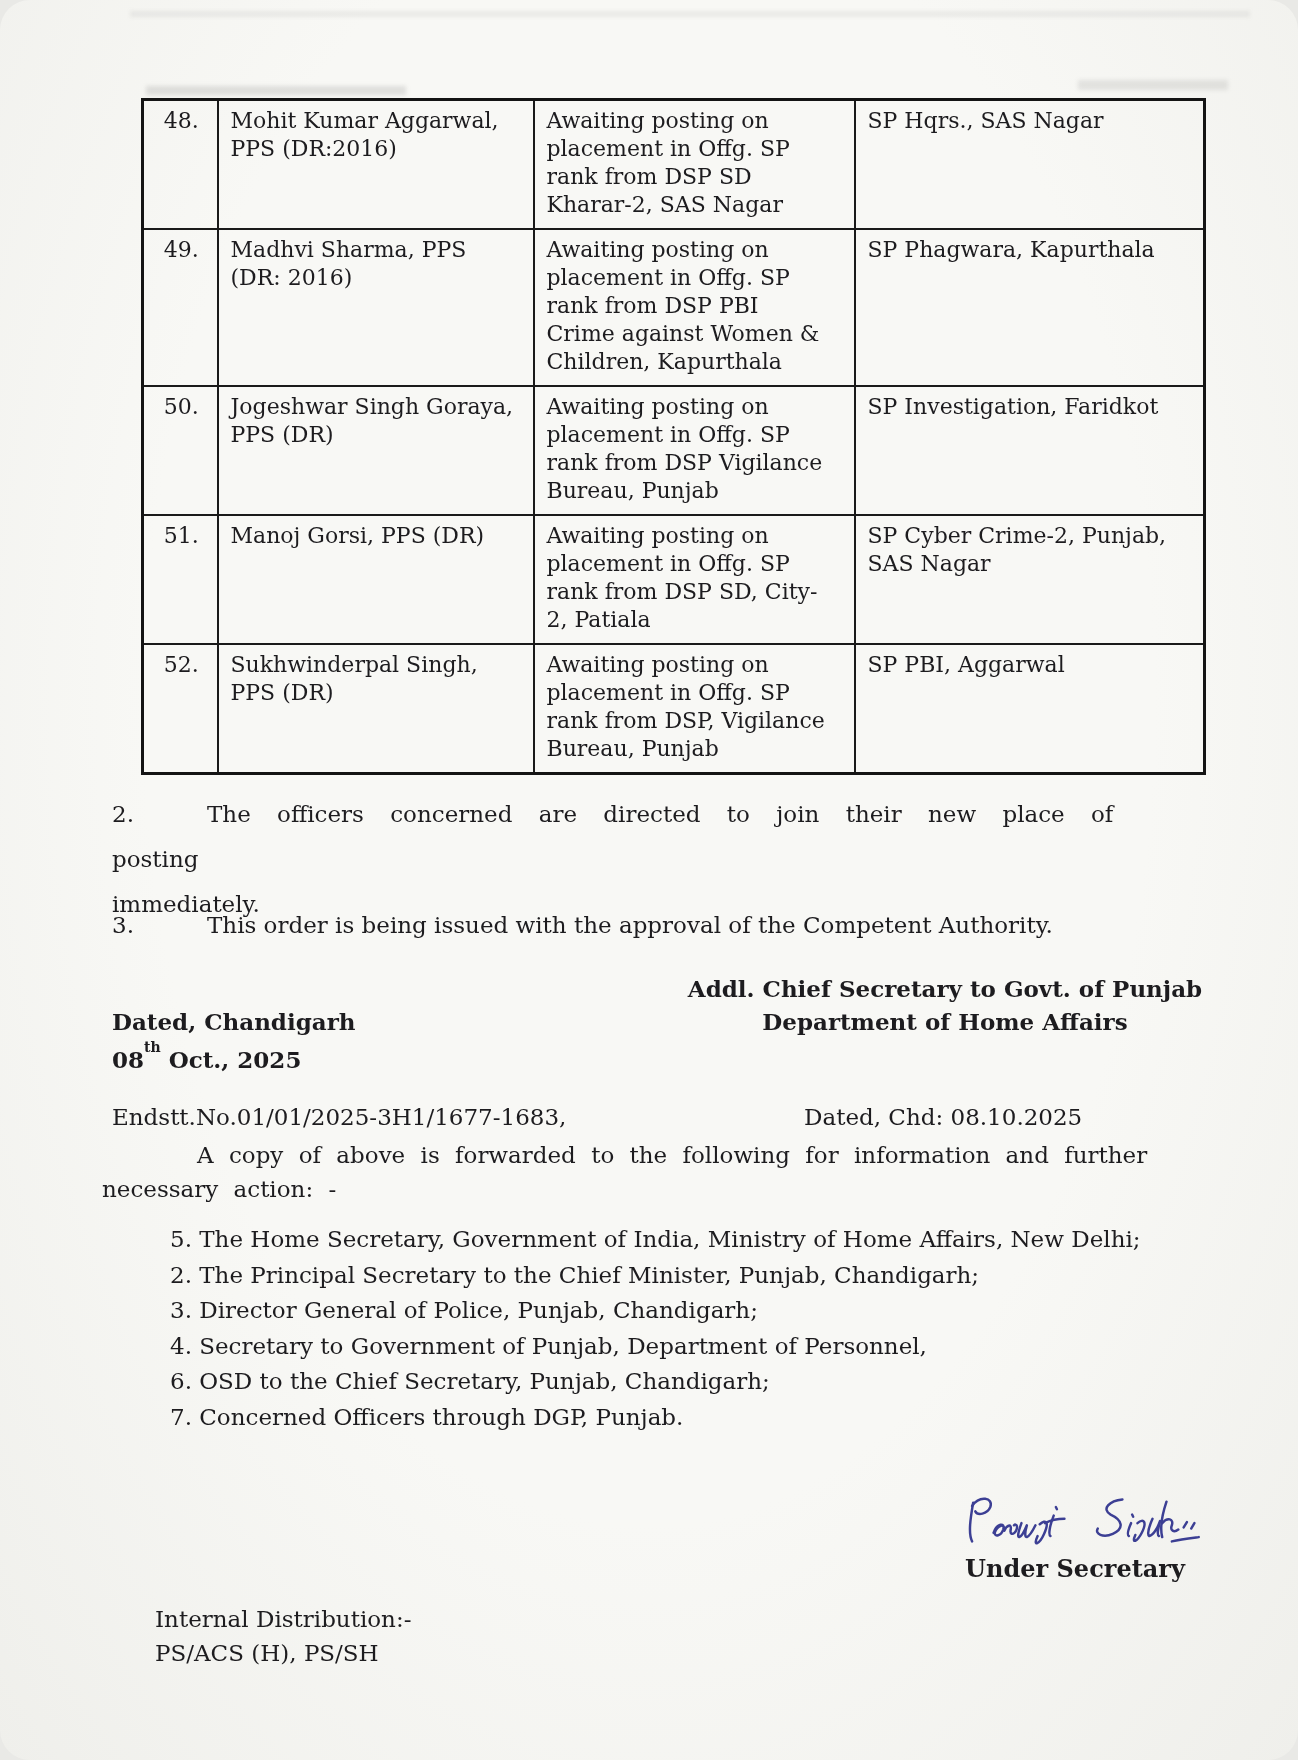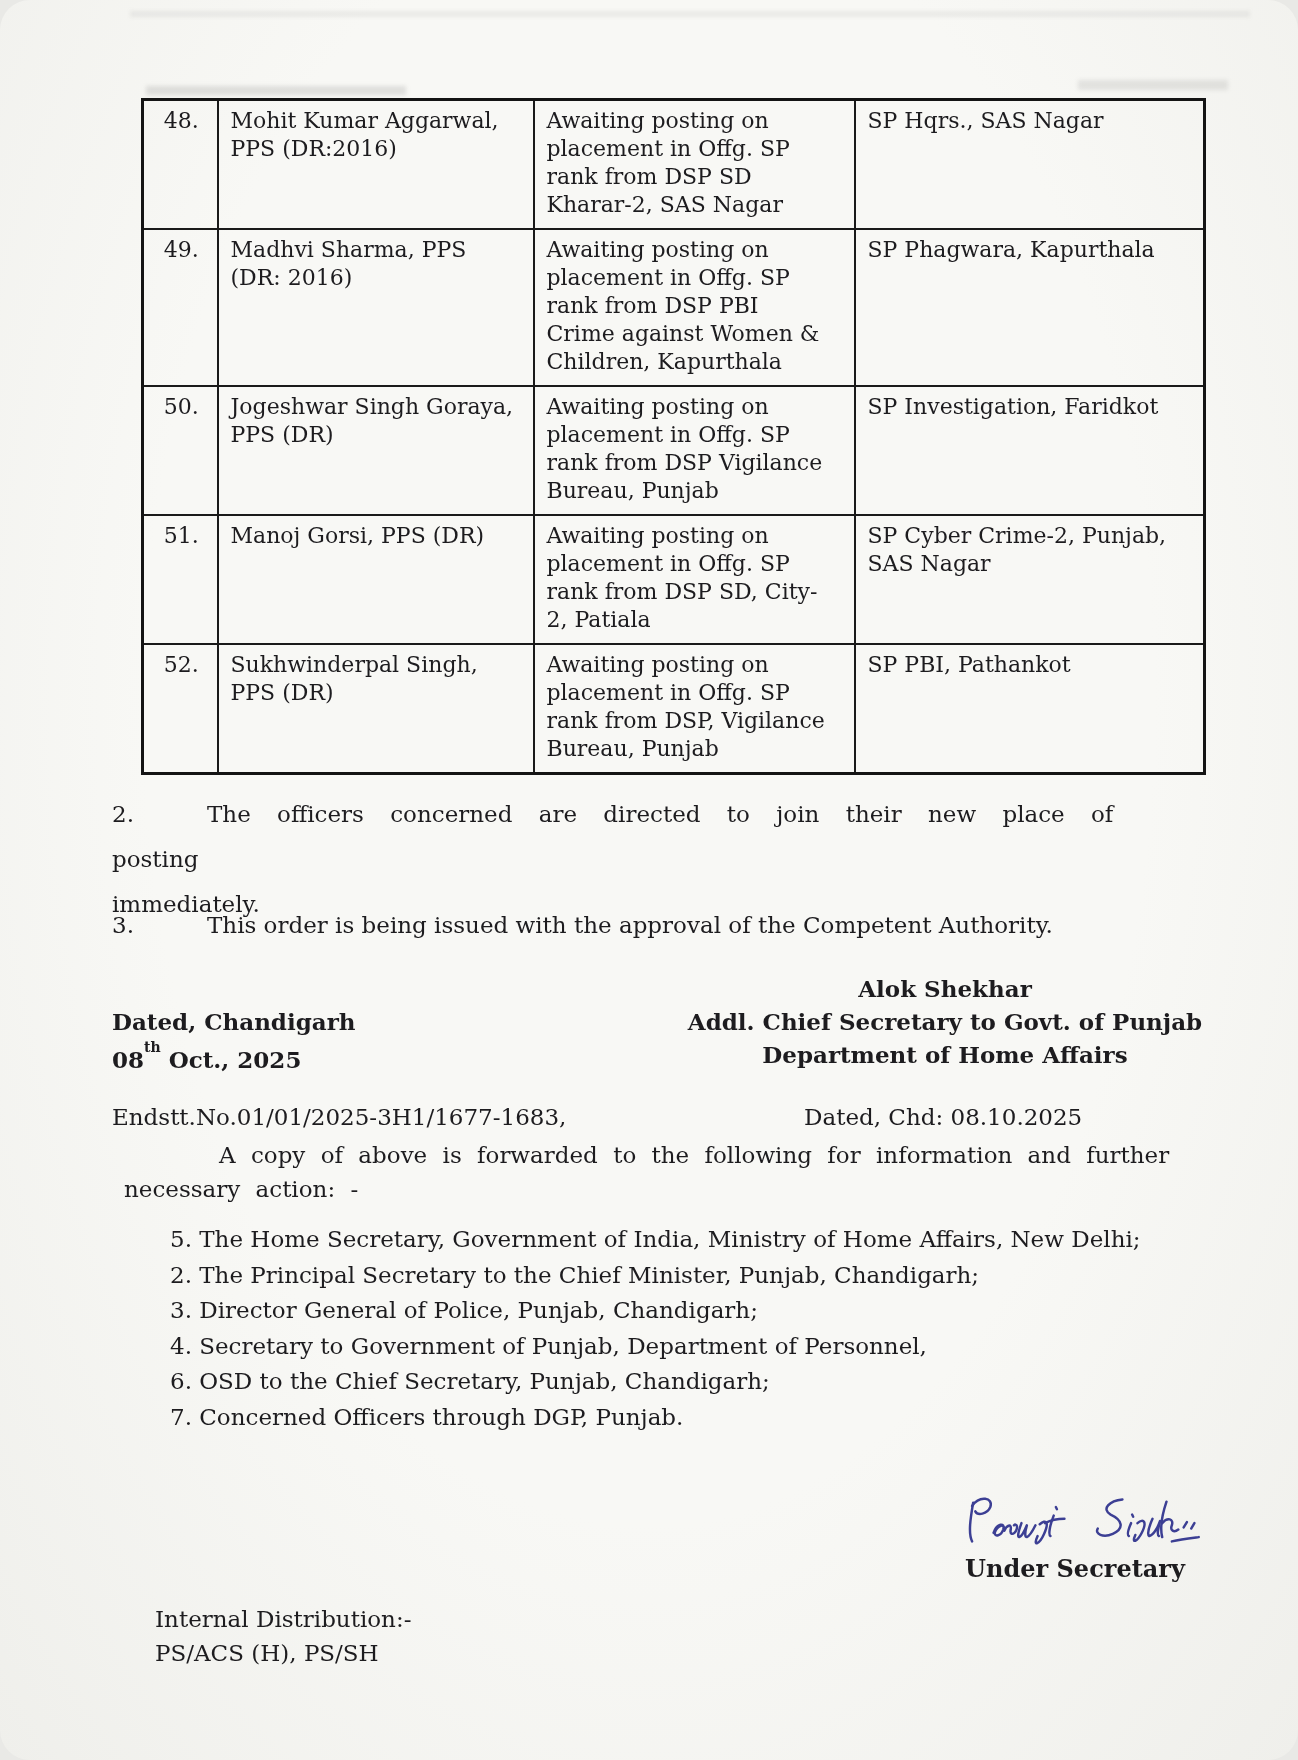--- a/index.html
+++ b/index.html
@@ -56,21 +56,21 @@
     position: absolute; left: 112px; top: 1005px;
     font-weight: bold; font-size: 23px; line-height: 33px;
   }
   sup.ord { font-size: 14px; position: relative; top: -7px; font-weight: bold; }
 
   
   .endstt { position: absolute; left: 112px; top: 1090px; width: 1090px; font-size: 23px; margin-top: 14px; }
   .endstt .edate { position: absolute; left: 692px; top: 0; }
 
   .forward {
-    position: absolute; left: 124px; top: 1138px; width: 1110px;
+    position: absolute; left: 102px; top: 1138px; width: 1110px;
     font-size: 23px; line-height: 34px;
     text-indent: 95px; white-space: pre-line; word-spacing: 8px;
   }
 
   .recipients { position: absolute; left: 170px; top: 1222px; font-size: 23px; line-height: 35.5px; }
 
   
   .undersec {
     position: absolute; left: 900px; top: 1492px; width: 350px;
     text-align: center; font-weight: bold; font-size: 24px; line-height: 34px;
@@ -143,36 +143,35 @@
         </tr>
 
         <tr>
           <td class="c-sr">52.</td>
           <td class="c-name">Sukhwinderpal Singh,
 PPS (DR)</td>
           <td class="c-status">Awaiting posting on
 placement in Offg. SP
 rank from DSP, Vigilance
 Bureau, Punjab</td>
-          <td class="c-post">SP PBI, Pathankot</td>
+          <td class="c-post">SP PBI, Aggarwal</td>
         </tr>
       </tbody>
   </table>
 
   <div class="para p2">
     <span class="pnum">2.</span><span class="ptext">The officers concerned are directed to join their new place of posting
 immediately.</span>
   </div>
 
   <div class="para p3">
     <span class="pnum">3.</span><span class="ptext">This order is being issued with the approval of the Competent Authority.</span>
   </div>
 
   <div class="sig-right">
-    <div>Alok Shekhar</div>
     <div>Addl. Chief Secretary to Govt. of Punjab</div>
     <div>Department of Home Affairs</div>
   </div>
 
   <div class="dateline">
     <div>Dated, Chandigarh</div>
     <div><span>08</span><sup class="ord">th</sup><span> Oct., 2025</span></div>
   </div>
 
   <div class="endstt">

